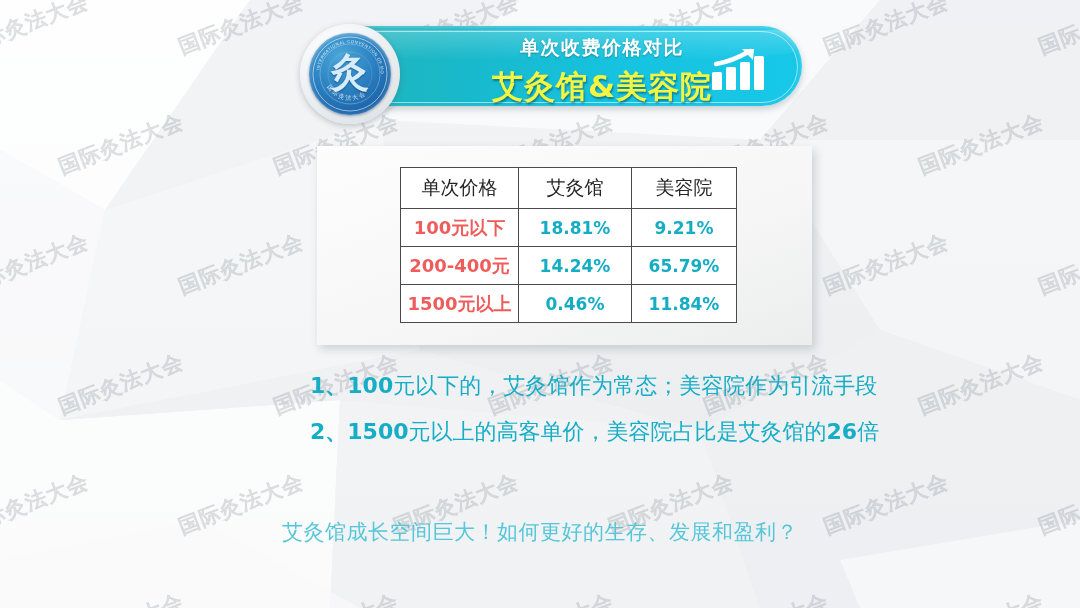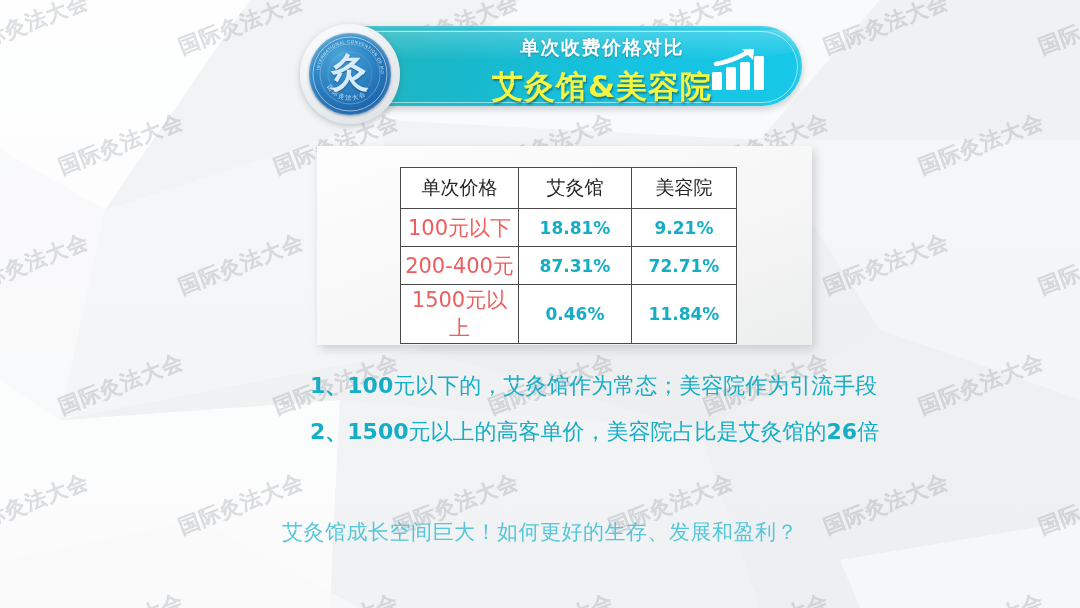--- a/index.html
+++ b/index.html
@@ -120,21 +120,21 @@
   #price-table tr{height:38px;}
   #price-table tr:first-child{height:41px;}
   .col-label{width:115px;}
   .col-a{width:110px;}
   .col-b{width:102px;}
   .th-cell{
     font-size:19px;color:#262626;font-weight:400;
     font-family:"DejaVu Serif","Liberation Serif",serif;
   }
   .range-cell{
-    font-size:21px;color:#ef5c5c;font-weight:400;
+    font-size:18px;color:#ef5c5c;font-weight:700;
     font-family:"DejaVu Serif","Liberation Serif",serif;
   }
   .pct-cell{
     font-size:17px;color:#14adc4;font-weight:700;
   }
 
   
   .bullet{
     position:absolute;
     font-family:"DejaVu Serif","Liberation Serif",serif;
@@ -263,22 +263,22 @@
           <td class="th-cell col-a">艾灸馆</td>
           <td class="th-cell col-b">美容院</td>
         </tr>
         <tr>
           <td class="range-cell">100元以下</td>
           <td class="pct-cell">18.81%</td>
           <td class="pct-cell">9.21%</td>
         </tr>
         <tr>
           <td class="range-cell">200-400元</td>
-          <td class="pct-cell">87.31%</td>
-          <td class="pct-cell">72.71%</td>
+          <td class="pct-cell">14.24%</td>
+          <td class="pct-cell">65.79%</td>
         </tr>
         <tr>
           <td class="range-cell">1500元以上</td>
           <td class="pct-cell">0.46%</td>
           <td class="pct-cell">11.84%</td>
         </tr>
       </tbody>
     </table>
   </div>
 

